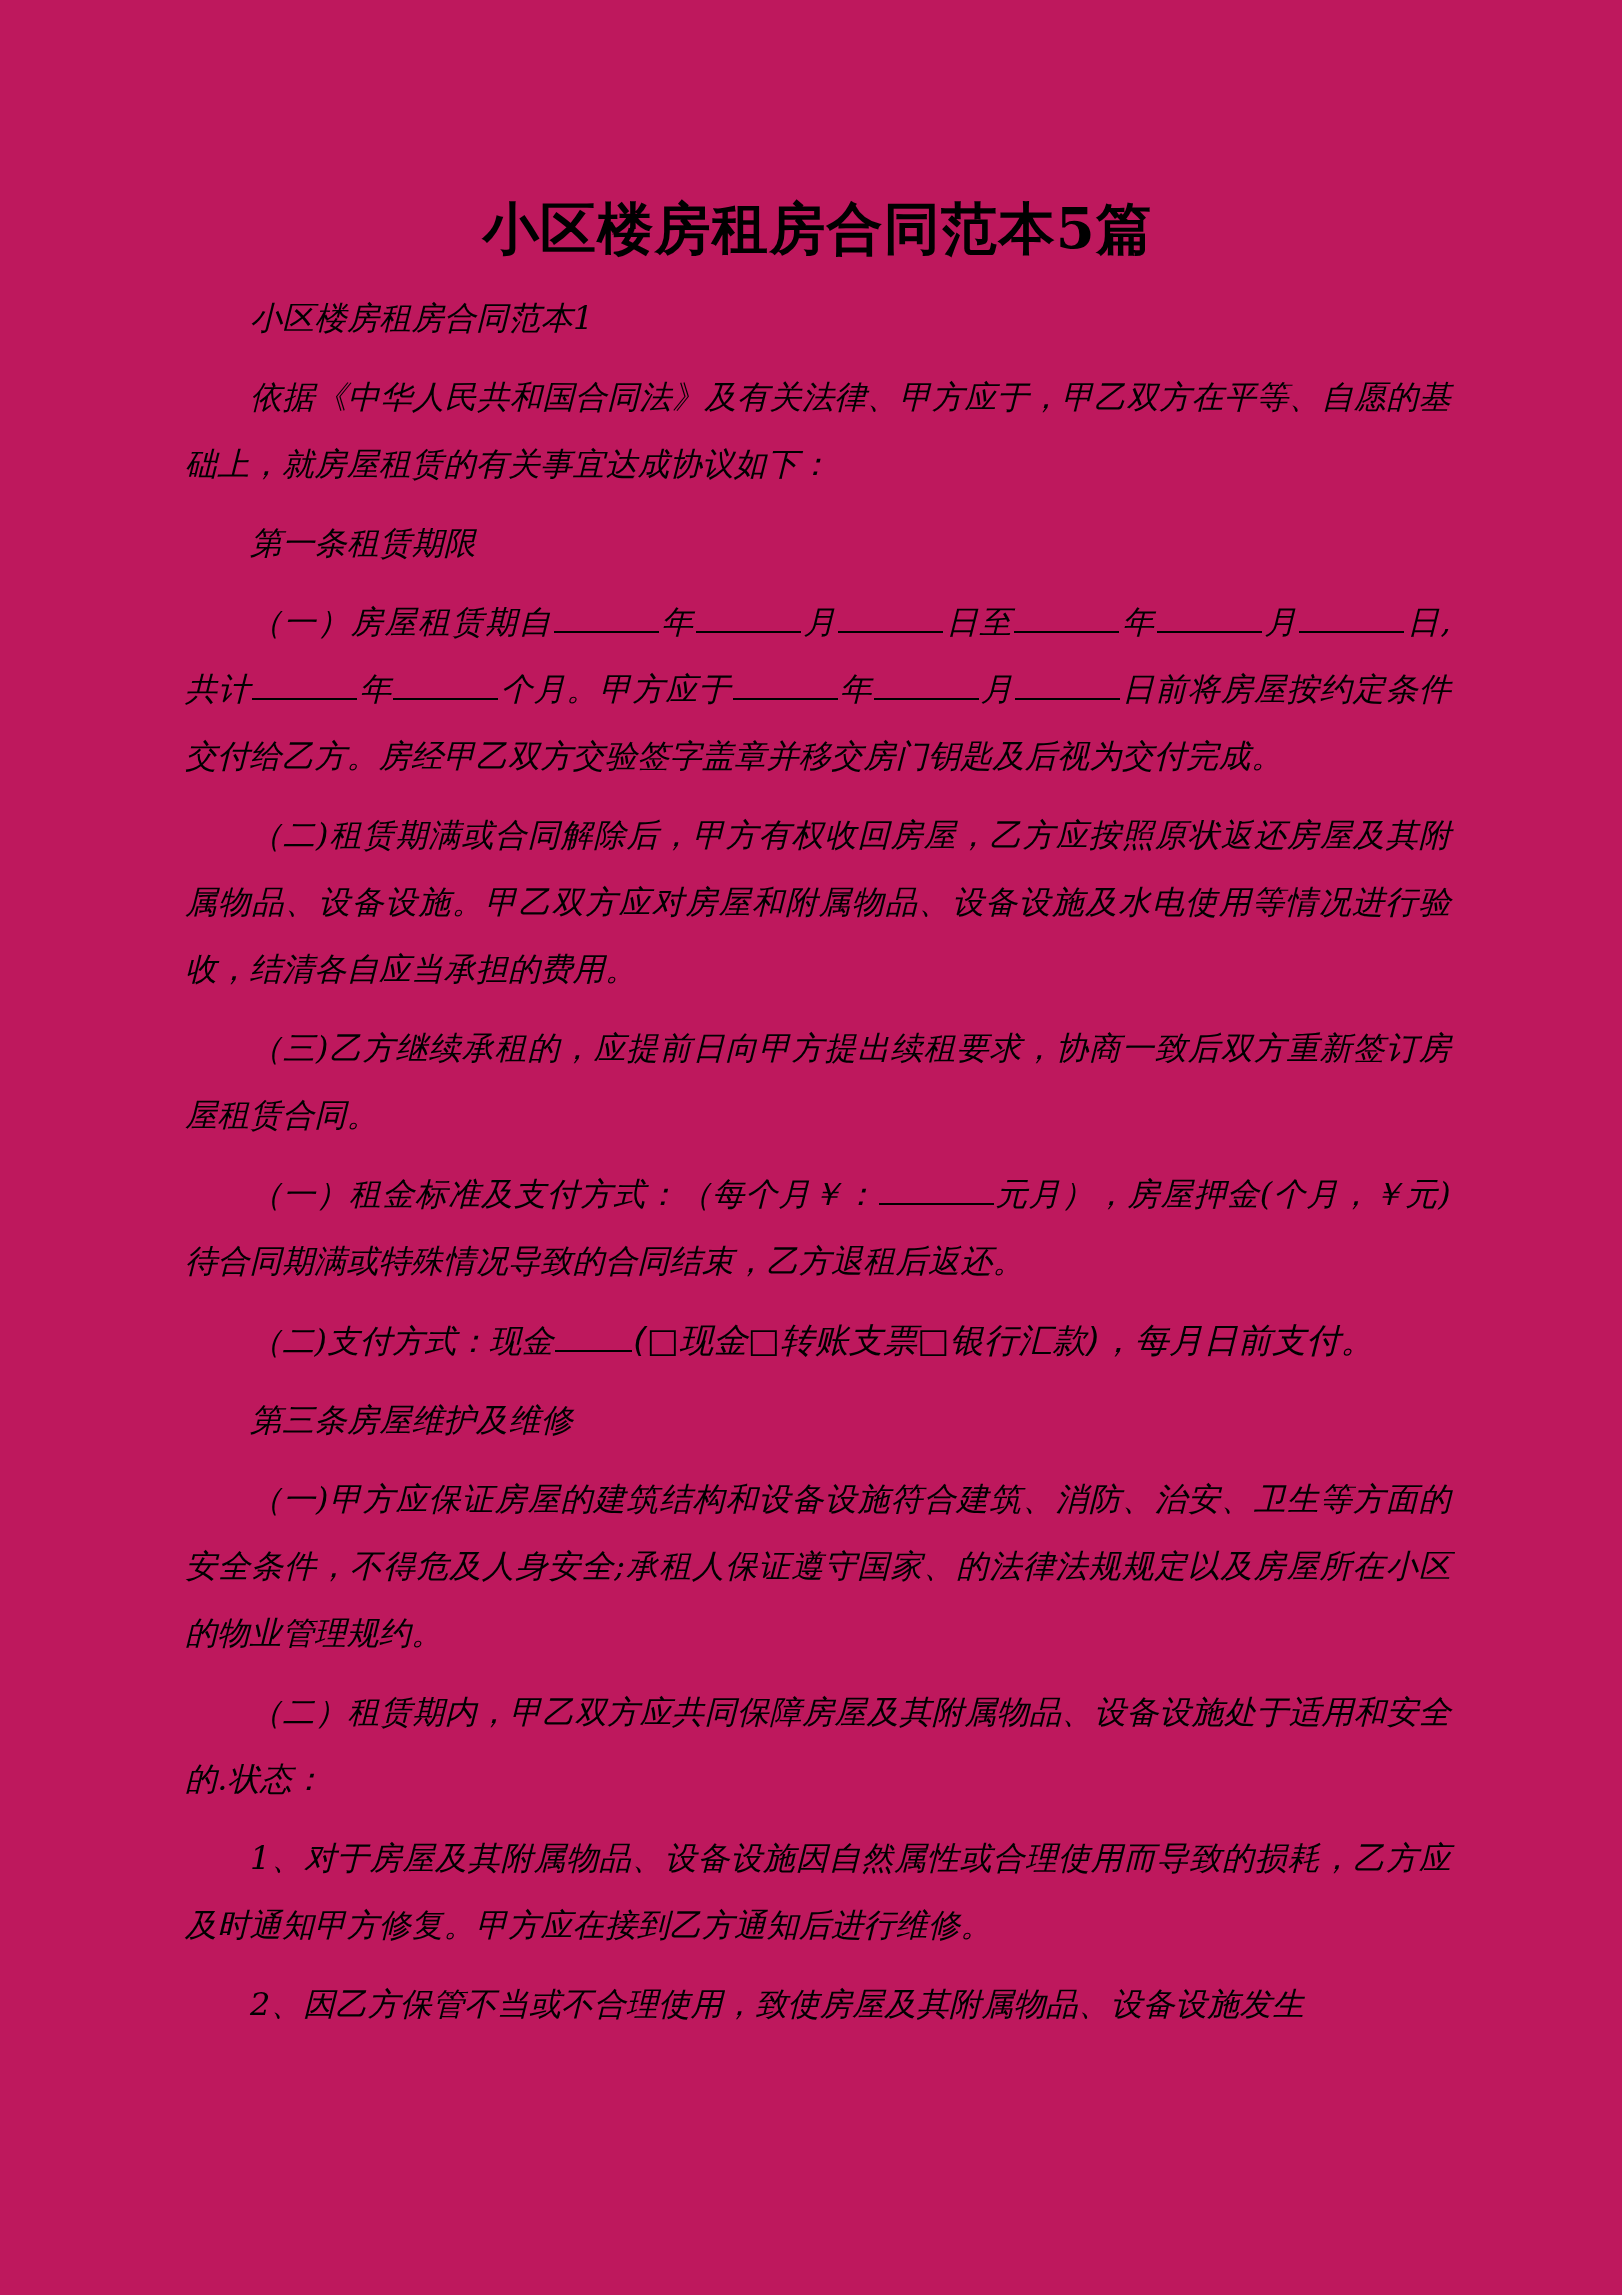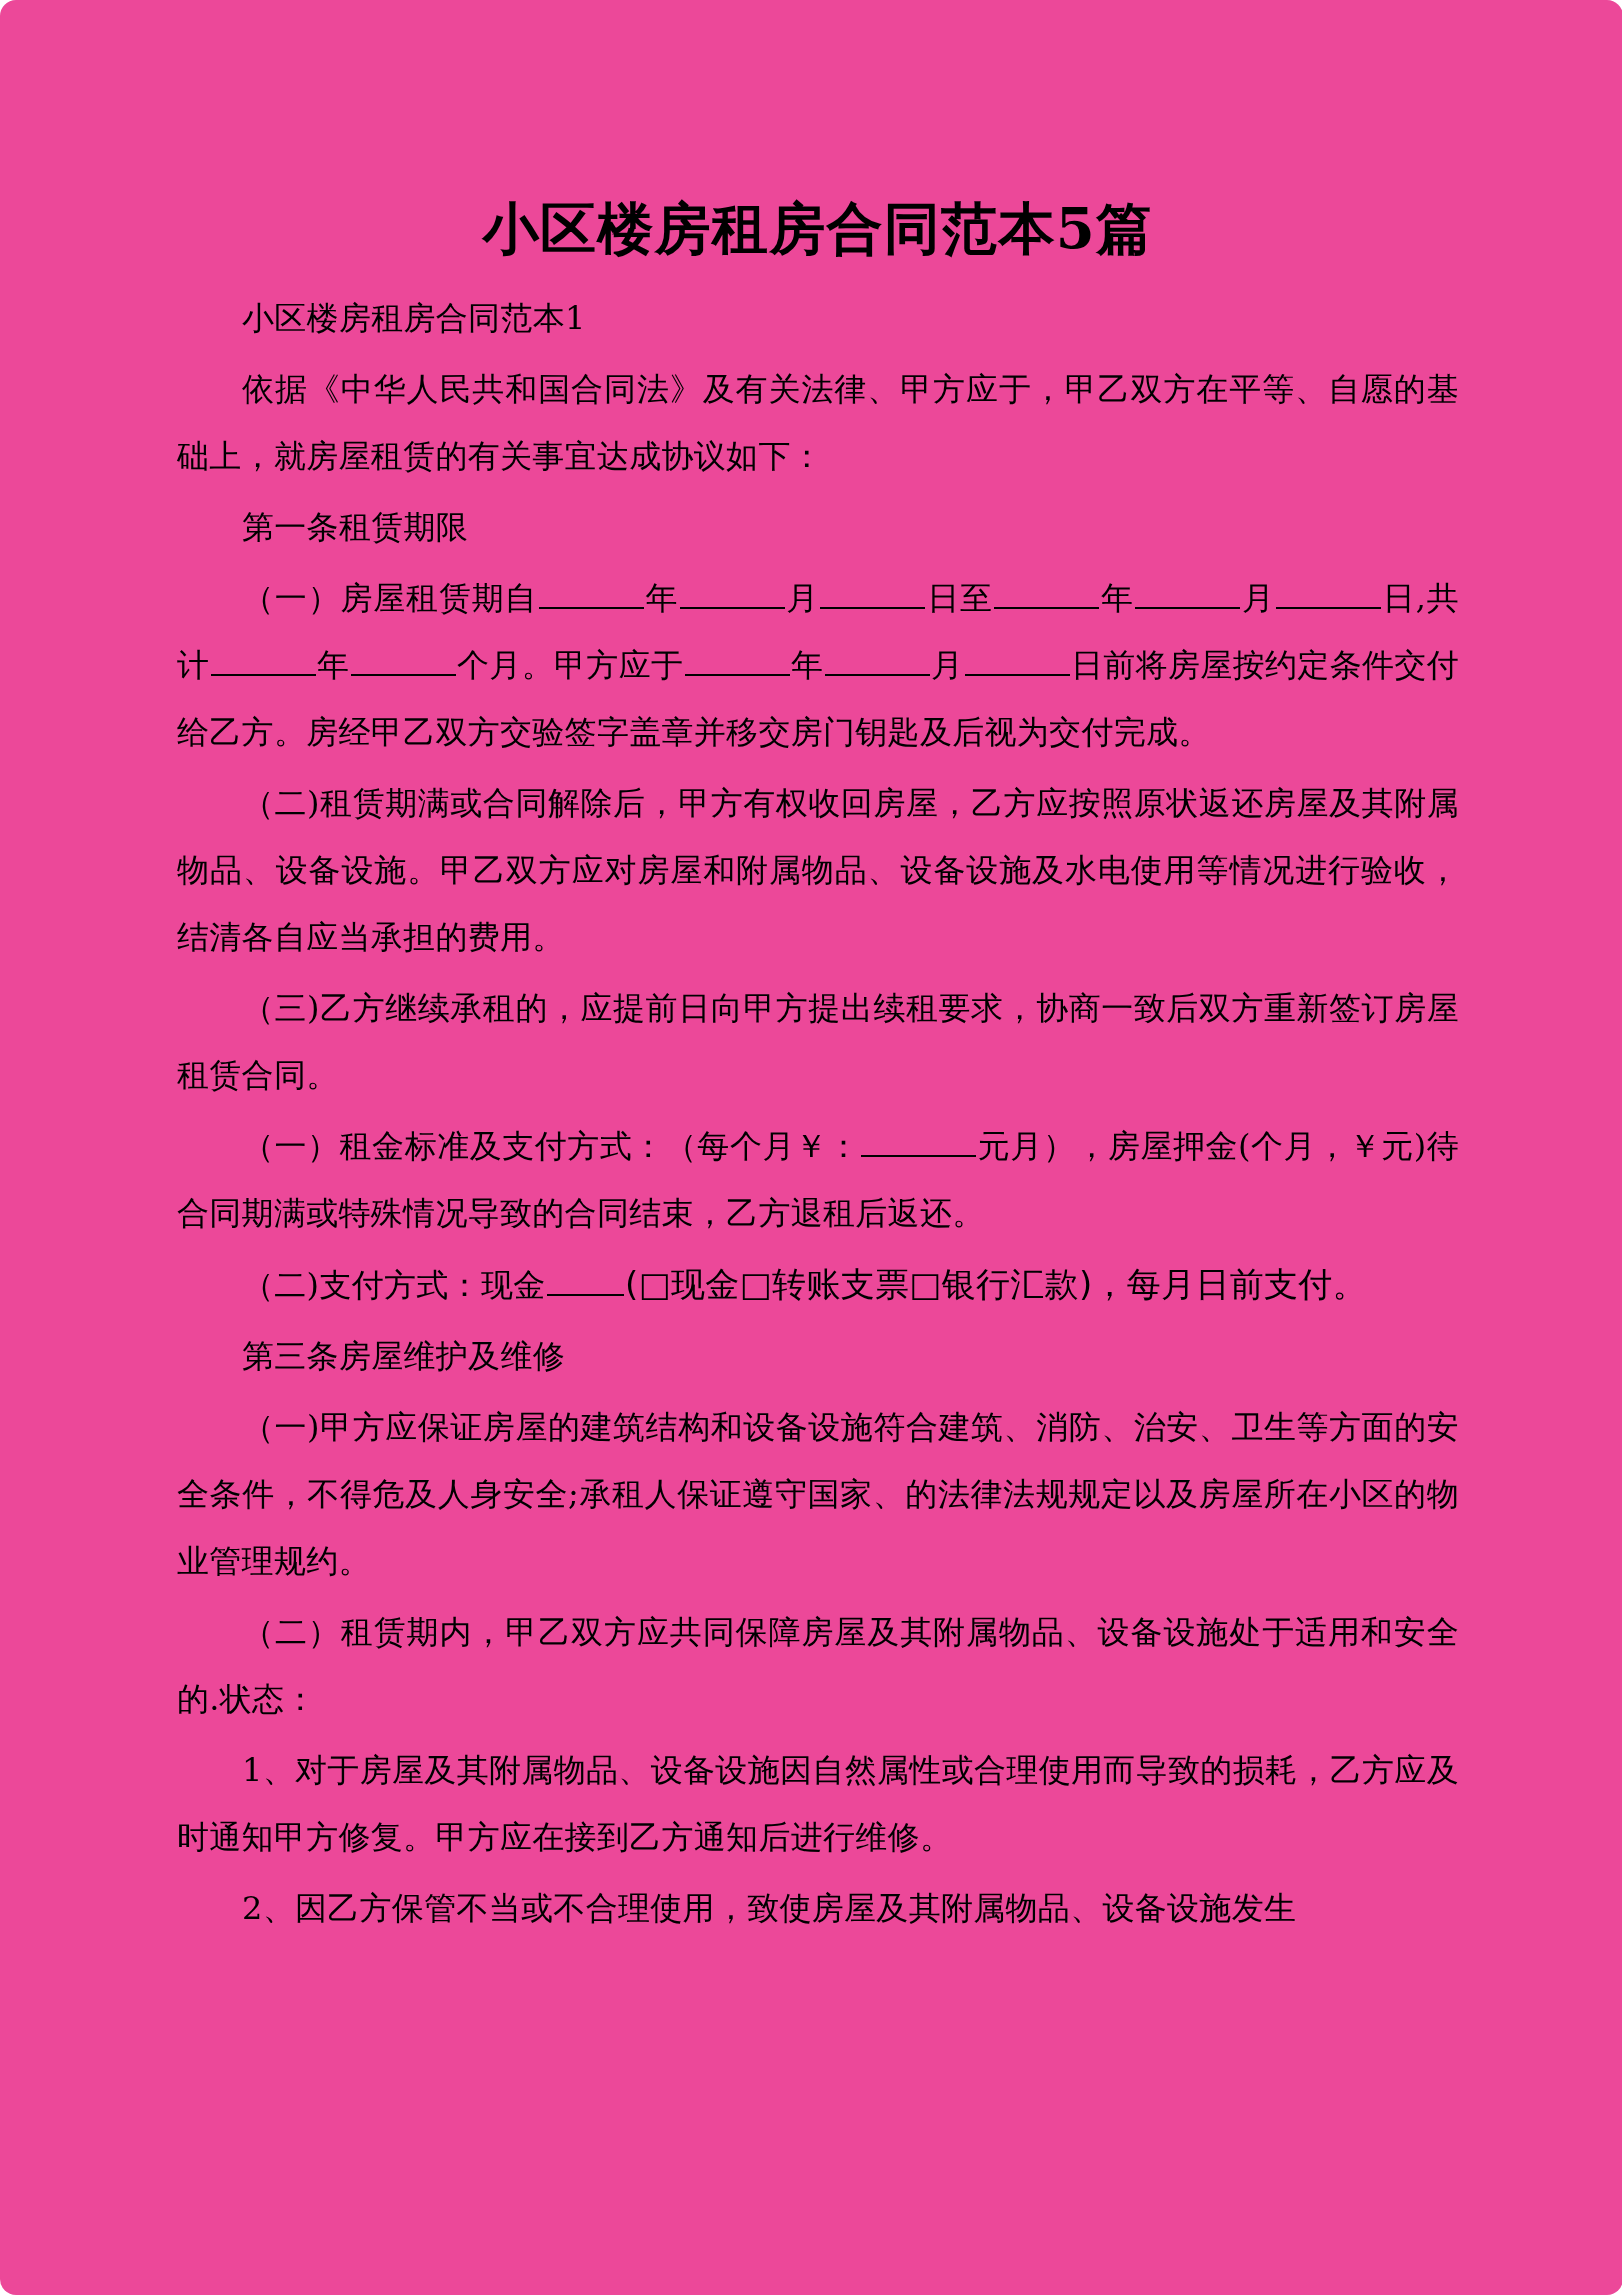--- a/index.html
+++ b/index.html
@@ -12,24 +12,23 @@
     height: 2295px;
     font-family: "DejaVu Serif", "Liberation Serif", serif;
     color: #000000;
     overflow: hidden;
   }
 
   .page {
     position: relative;
     width: 1623px;
     height: 2295px;
-    background: #ec4899;
+    background: #be185d;
     box-sizing: border-box;
     padding: 196px 160px 0 173px;
-    border-radius: 16px;
   }
 
   .doc-title {
     font-family: "DejaVu Serif", "Liberation Serif", serif;
     font-weight: 700;
     font-size: 56px;
     line-height: 1.15;
     text-align: center;
     letter-spacing: 1.3px;
     margin: 0 0 25px 0;
@@ -38,25 +37,26 @@
 
   .body-block {
     font-size: 32px;
     line-height: 67px;
     text-align: justify;
     text-justify: inter-ideograph;
     letter-spacing: 0.3px;
   }
 
   p.para {
-    margin: 4px;
+    margin: 12px;
     padding: 0;
     text-indent: 65px;
     white-space: pre-wrap;
     word-break: break-all;
+    font-style: italic;
   }
 
   
   .blank {
     display: inline-block;
     border-bottom: 2px solid #000;
     vertical-align: baseline;
     height: 33px;
     margin: 0 1.3px;
   }

